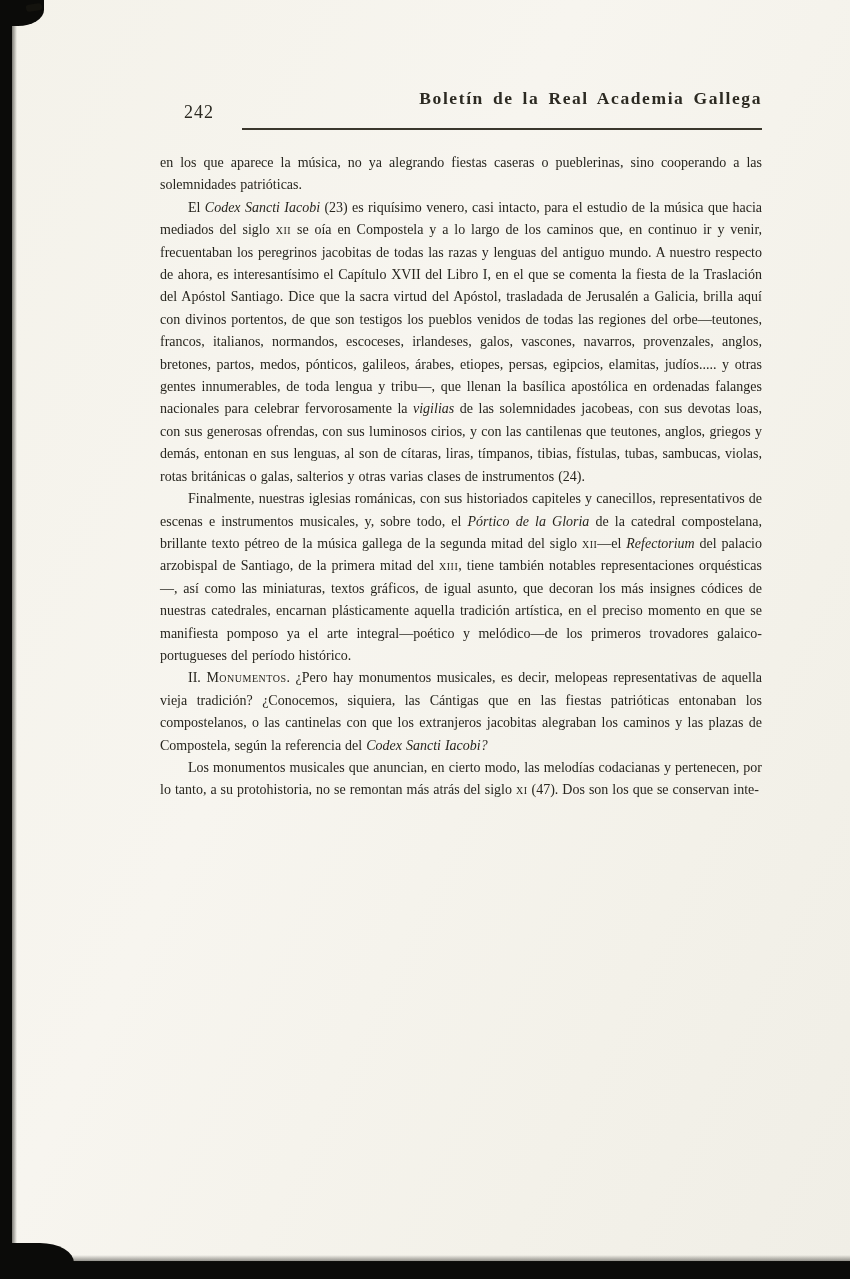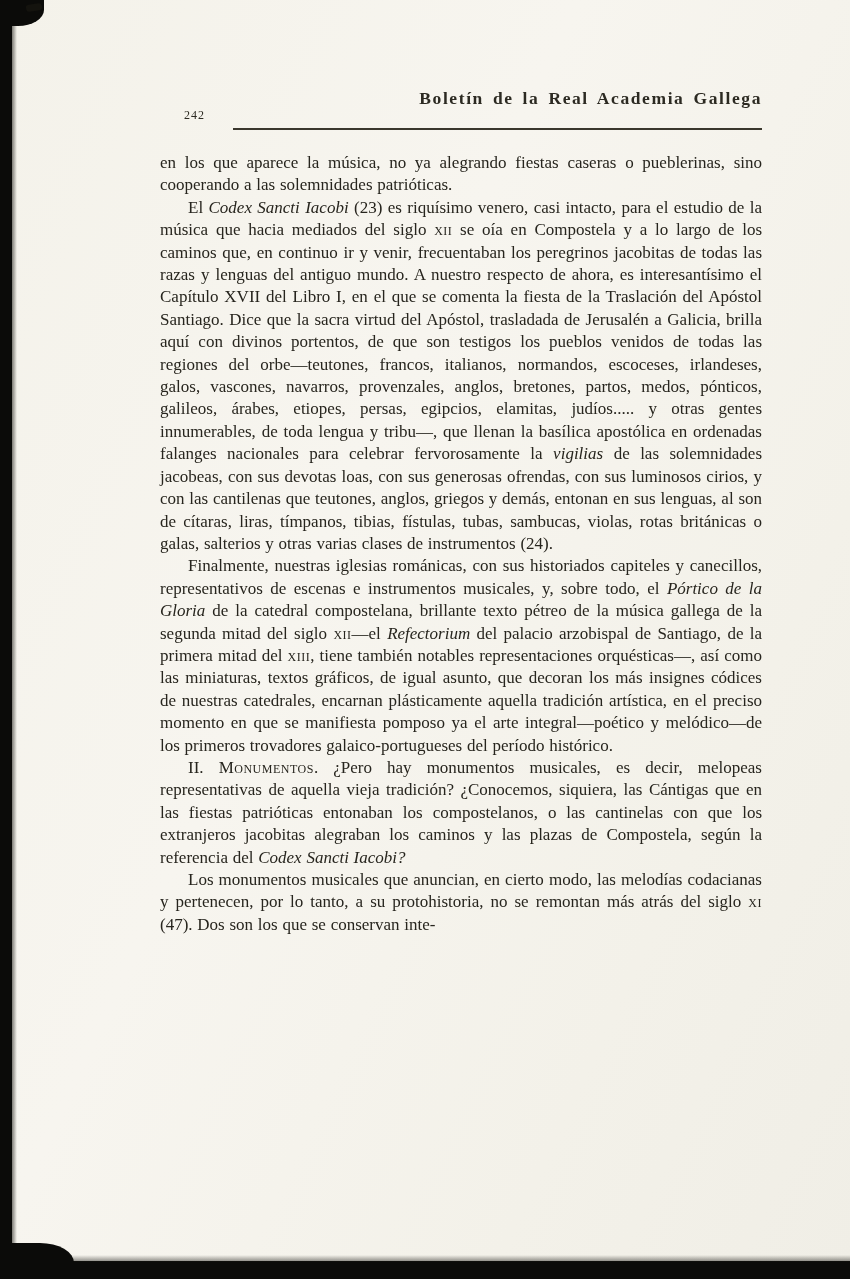--- a/index.html
+++ b/index.html
@@ -51,40 +51,40 @@
     position: absolute;
     left: 160px; top: 88px;
     width: 602px;
   }
   .running-header {
     display: flex;
     align-items: flex-end;
     margin-bottom: 22px;
   }
   .page-number {
-    font-size: 12px;
+    font-size: 18px;
     letter-spacing: 1px;
     padding: 0 0 7px 24px;
     color: #2c2a22;
   }
   .head-title {
     flex: 1;
     text-align: right;
     font-size: 17.5px;
     font-weight: bold;
     letter-spacing: 1.6px;
     word-spacing: 3px;
     color: #2c2a22;
     border-bottom: 2px solid #3a372d;
     padding-bottom: 19px;
     margin-left: 28px;
   }
   .page-body p.para {
     margin: 0;
-    font-size: 17px;
+    font-size: 14px;
     line-height: 22.4px;
     text-align: justify;
     color: #27251e;
     word-spacing: 0.5px;
   }
   .page-body p.para.indent { text-indent: 28px; }
   .it { font-style: italic; }
   .sc { font-variant: small-caps; letter-spacing: .5px; }
 </style>
 </head>

